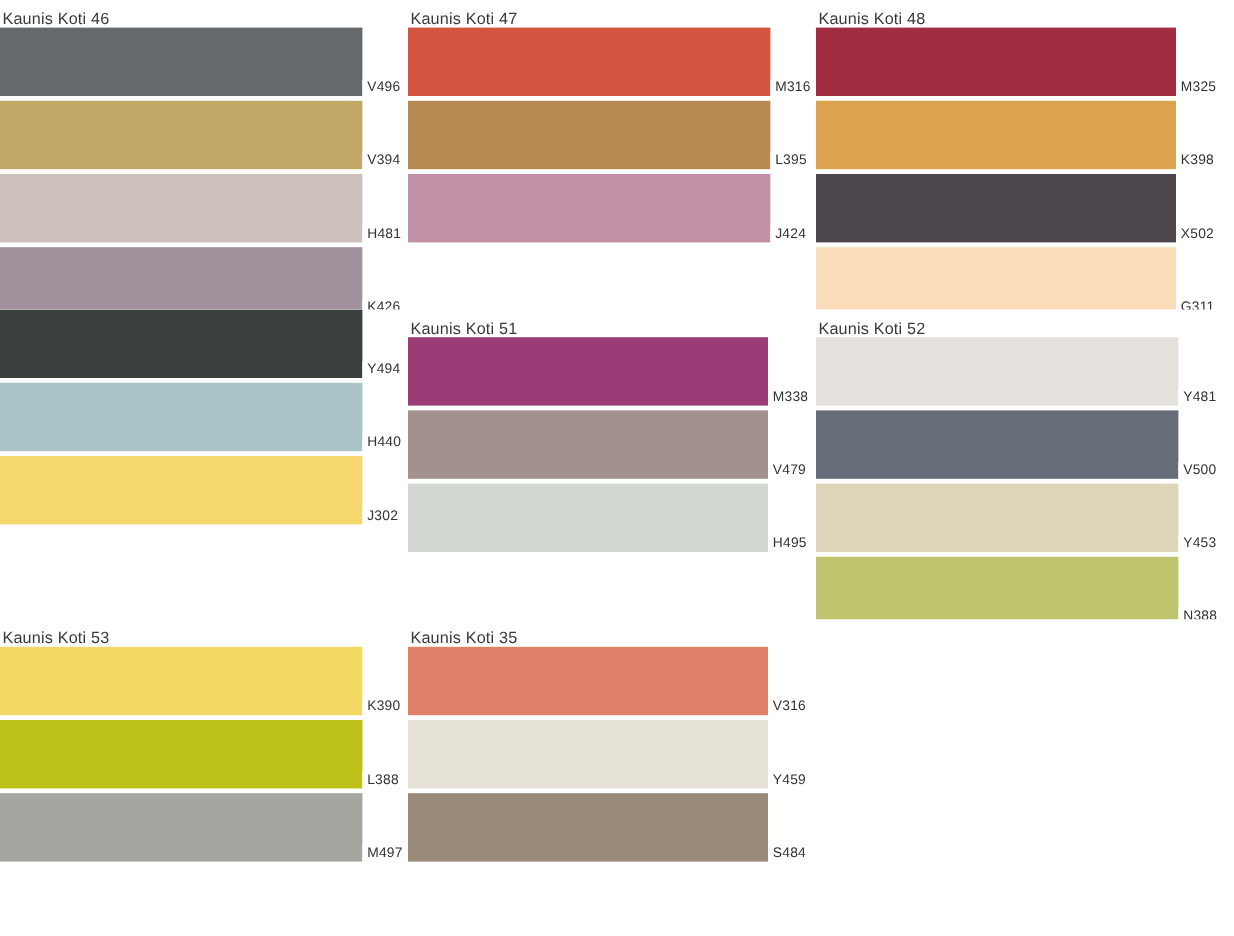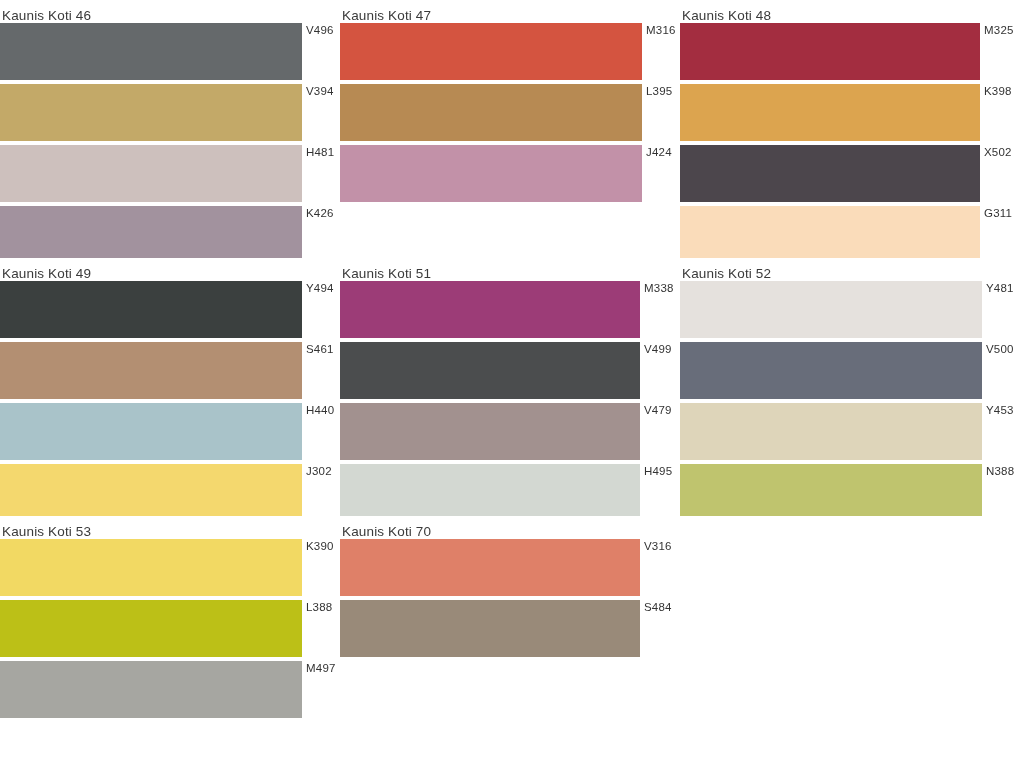--- a/index.html
+++ b/index.html
@@ -41,21 +41,21 @@
   }
 
   .swatch-list {
     display: flex;
     flex-direction: column;
     gap: 4px;
   }
 
   .swatch-row {
     display: flex;
-    align-items: flex-start;
+    align-items: flex-end;
     height: 57px;
   }
 
   .swatch-chip {
     width: 302px;
     height: 57px;
     flex: none;
   }
 
   .palette.wide .swatch-chip {
@@ -133,52 +133,43 @@
           <div class="swatch-chip" style="background: rgb(76, 70, 76);"></div>
           <div class="swatch-code">X502</div>
         </div>
         <div class="swatch-row">
           <div class="swatch-chip" style="background: rgb(250, 220, 186);"></div>
           <div class="swatch-code">G311</div>
         </div>
       </div>
     </div>
     <div class="palette">
-      <div class="palette-title">Kaunis Koti 49</div>
       <div class="swatch-list">
         <div class="swatch-row">
           <div class="swatch-chip" style="background: rgb(59, 64, 63);"></div>
           <div class="swatch-code">Y494</div>
         </div>
         <div class="swatch-row">
-          <div class="swatch-chip" style="background: rgb(179, 143, 114);"></div>
-          <div class="swatch-code">S461</div>
-        </div>
-        <div class="swatch-row">
           <div class="swatch-chip" style="background: rgb(169, 195, 201);"></div>
           <div class="swatch-code">H440</div>
         </div>
         <div class="swatch-row">
           <div class="swatch-chip" style="background: rgb(244, 216, 110);"></div>
           <div class="swatch-code">J302</div>
         </div>
       </div>
     </div>
     <div class="palette wide">
       <div class="palette-title">Kaunis Koti 51</div>
       <div class="swatch-list">
         <div class="swatch-row">
           <div class="swatch-chip" style="background: rgb(156, 60, 119);"></div>
           <div class="swatch-code">M338</div>
         </div>
         <div class="swatch-row">
-          <div class="swatch-chip" style="background: rgb(75, 77, 78);"></div>
-          <div class="swatch-code">V499</div>
-        </div>
-        <div class="swatch-row">
           <div class="swatch-chip" style="background: rgb(162, 145, 143);"></div>
           <div class="swatch-code">V479</div>
         </div>
         <div class="swatch-row">
           <div class="swatch-chip" style="background: rgb(211, 216, 210);"></div>
           <div class="swatch-code">H495</div>
         </div>
       </div>
     </div>
     <div class="palette">
@@ -213,25 +204,29 @@
           <div class="swatch-chip" style="background: rgb(188, 192, 23);"></div>
           <div class="swatch-code">L388</div>
         </div>
         <div class="swatch-row">
           <div class="swatch-chip" style="background: rgb(166, 166, 161);"></div>
           <div class="swatch-code">M497</div>
         </div>
       </div>
     </div>
     <div class="palette wide">
-      <div class="palette-title">Kaunis Koti 70</div>
+      <div class="palette-title">Kaunis Koti 35</div>
       <div class="swatch-list">
         <div class="swatch-row">
           <div class="swatch-chip" style="background: rgb(223, 128, 104);"></div>
           <div class="swatch-code">V316</div>
         </div>
         <div class="swatch-row">
+          <div class="swatch-chip" style="background: rgb(230, 225, 214);"></div>
+          <div class="swatch-code">Y459</div>
+        </div>
+        <div class="swatch-row">
           <div class="swatch-chip" style="background: rgb(153, 138, 121);"></div>
           <div class="swatch-code">S484</div>
         </div>
       </div>
     </div>
   </div>
 
 </body></html>

